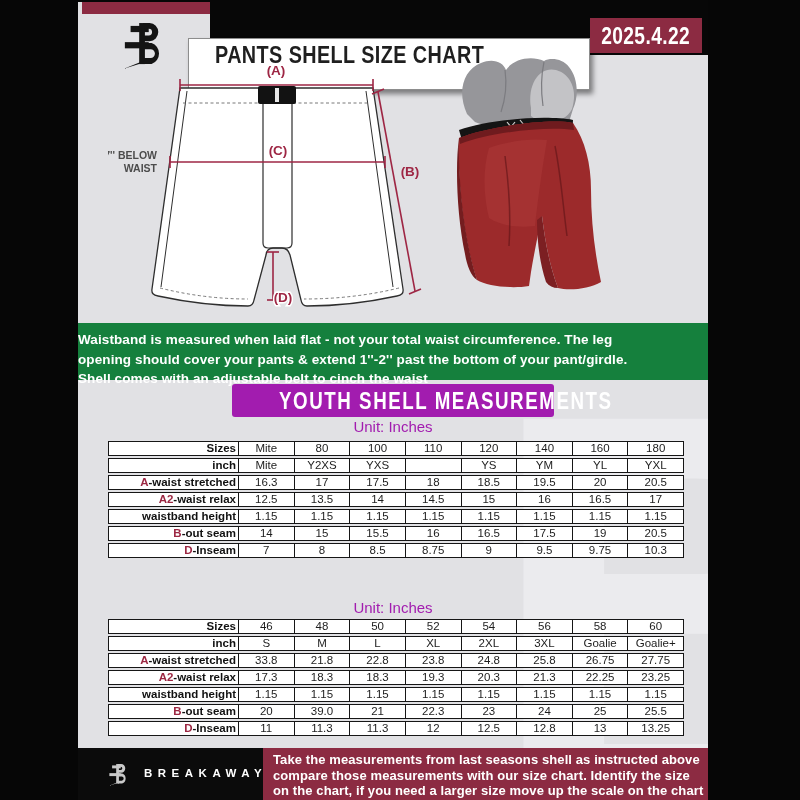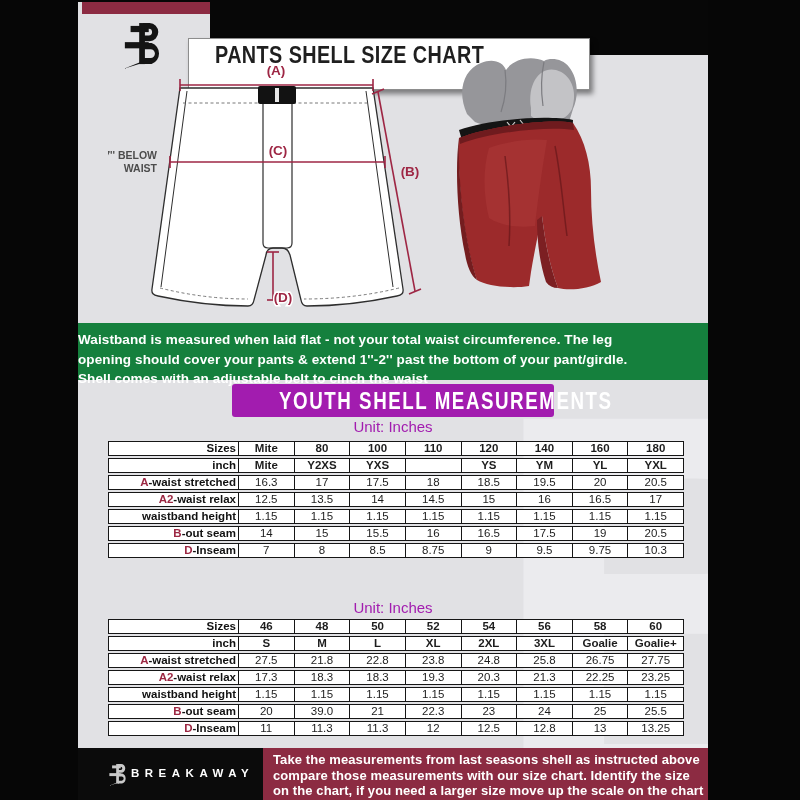--- a/index.html
+++ b/index.html
@@ -71,28 +71,28 @@
   }
   table.meas.youth{top:439px;}
   table.meas.adult{top:617px;}
   .meas td{
     background:#fff;border:1.5px solid #161616;border-left:none;
     height:10px;line-height:11px;font-size:11.5px;text-align:center;
     padding:1px 2px;color:#1d1d1d;overflow:hidden;
   }
   .meas td:first-child{border-left:1.5px solid #161616;text-align:right;
     padding-left:10px;font-weight:bold;color:#111;}
-  .meas td.hdrv{font-weight:bold;}
+  .meas td.hdrv{font-weight:normal;}
   .meas .acc{color:#9c2742;}
   .footer-black{
     left:0;top:748px;width:185px;height:52px;background:#0b0b0b;
   }
   .footer-logo{position:absolute;left:30px;top:13px;width:20px;height:27px;color:#c9c9c9;}
   .footer-brand{
-    position:absolute;left:53px;top:19px;color:#fff;font-size:11.5px;
+    position:absolute;left:66px;top:19px;color:#fff;font-size:11.5px;
     font-weight:bold;letter-spacing:5.5px;white-space:nowrap;
   }
   .footer-maroon{
     left:185px;top:748px;width:445px;height:52px;background:#8c2b42;
     color:#fff;font-size:13px;font-weight:600;line-height:15.6px;
     padding:4px 0 0 10px;box-sizing:border-box;white-space:pre-line;
     letter-spacing:.1px;
   }
   svg text{font-family:"Liberation Sans","DejaVu Sans",sans-serif;}
 </style>
@@ -119,20 +119,23 @@
   <div class="layer top-black"></div>
   <div class="layer strip-maroon"></div>
   <div class="layer header-bar"></div>
 
   <svg class="layer logo-b-header" viewBox="0 0 44 56">
     <use href="#bglyph" fill="currentColor"></use>
   </svg>
 
   <div class="layer title-box">
     <span>PANTS SHELL SIZE CHART</span>
+  </div>
+  <div class="layer date-box">
+    <span>2025.4.22</span>
   </div>
 
   <svg class="layer shorts-svg" viewBox="0 0 320 262">
 
     <path d="M72,30 H265 L295,231 Q296,237 289,238 Q243,248 199,248 Q194,248 193,242 L182,197 Q180,190 174,190 H165 Q159,190 158,197 L146,242 Q145,248 140,248 Q96,248 50,238 Q43,237 44,231 Z" fill="#ffffff" stroke="#2e2e2e" stroke-width="1.3"></path>
     <path d="M79,33 L53,229" stroke="#2e2e2e" stroke-width="1" fill="none"></path>
     <path d="M258,33 L285,229" stroke="#2e2e2e" stroke-width="1" fill="none"></path>
     <path d="M75,45 H262" stroke="#6a6a6a" stroke-width=".9" stroke-dasharray="3,2.5" fill="none"></path>
     <path d="M52,230 Q96,241 140,241" stroke="#6a6a6a" stroke-width=".9" stroke-dasharray="3,2.5" fill="none"></path>
     <path d="M291,230 Q246,241 196,241" stroke="#6a6a6a" stroke-width=".9" stroke-dasharray="3,2.5" fill="none"></path>
@@ -309,21 +312,21 @@
           <td class="hdrv">M</td>
           <td class="hdrv">L</td>
           <td class="hdrv">XL</td>
           <td class="hdrv">2XL</td>
           <td class="hdrv">3XL</td>
           <td class="hdrv">Goalie</td>
           <td class="hdrv">Goalie+</td>
         </tr>
         <tr>
           <td><span class="acc">A</span>-waist stretched</td>
-          <td>27.5</td>
+          <td>33.8</td>
           <td>21.8</td>
           <td>22.8</td>
           <td>23.8</td>
           <td>24.8</td>
           <td>25.8</td>
           <td>26.75</td>
           <td>27.75</td>
         </tr>
         <tr>
           <td><span class="acc">A2</span>-waist relax</td>

